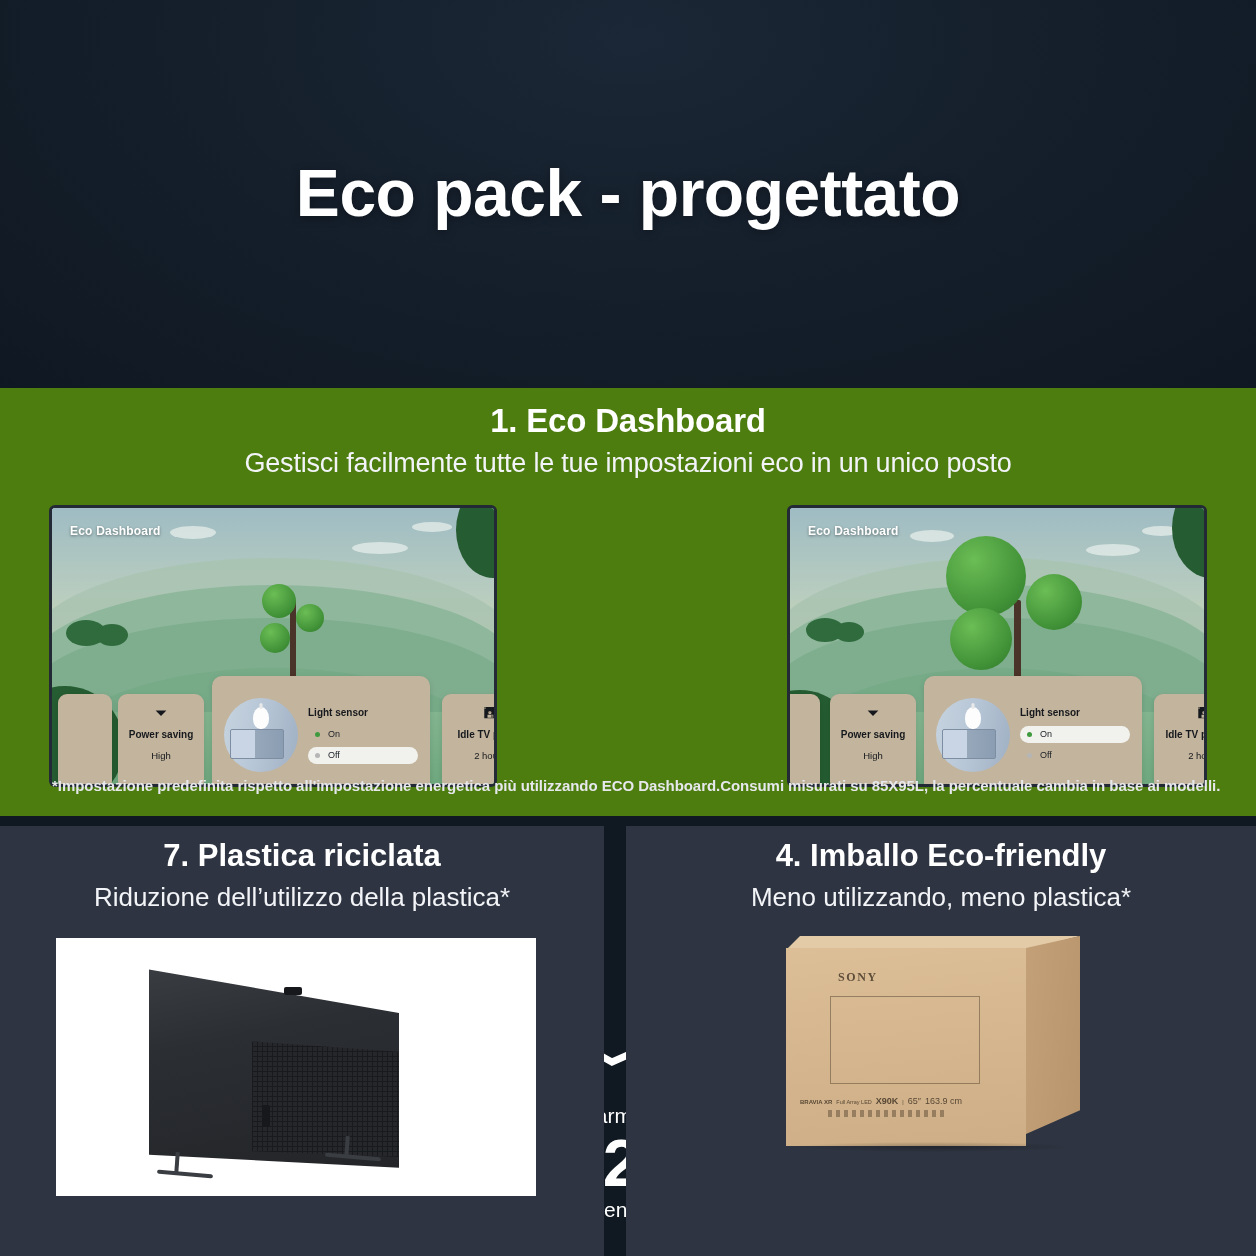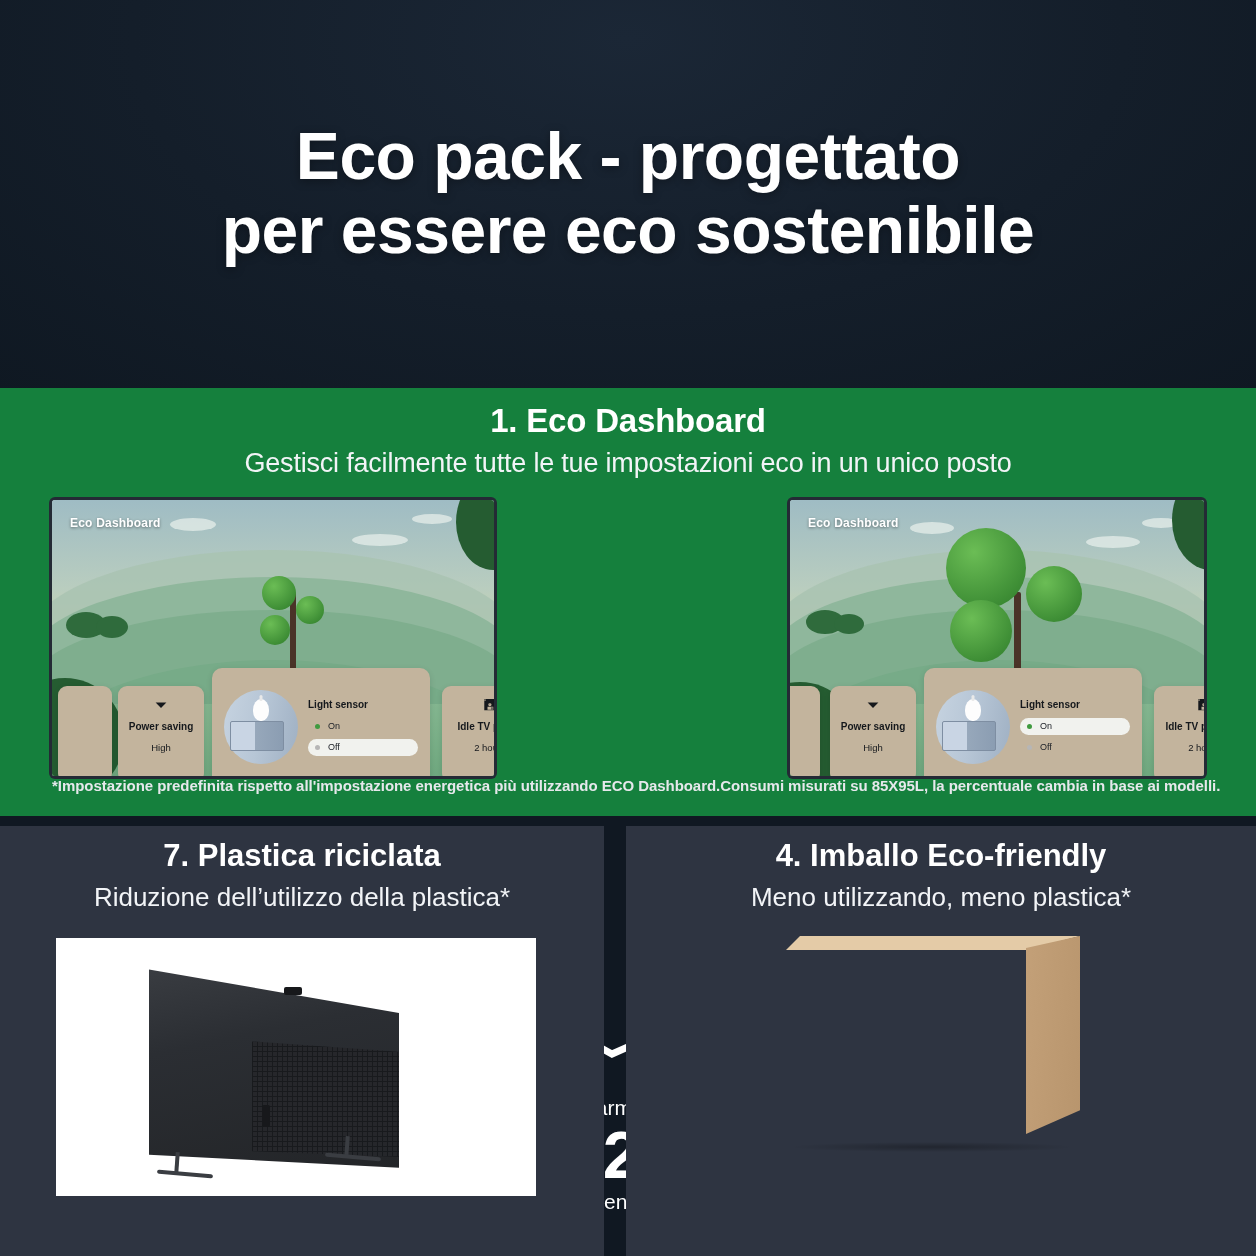--- a/index.html
+++ b/index.html
@@ -24,32 +24,32 @@
     font-size:66px; font-weight:700; line-height:1.12;
     letter-spacing:-0.5px;
     color:#fff;
     text-shadow:0 2px 10px rgba(0,0,0,.35);
   }
   .hero-title span { display:block; }
 
   
   .sec1 {
     position:absolute; left:0; top:388px; width:1256px; height:428px;
-    background:#15803d;
+    background:#4d7c0f;
   }
   .sec-h2 {
     text-align:center; font-size:33px; font-weight:700; color:#fff;
     padding-top:14px; letter-spacing:-0.2px;
   }
   .sec-sub {
     text-align:center; font-size:27px; font-weight:400; color:#f2f4f7;
     padding-top:8px; letter-spacing:-0.2px;
   }
   .tv-row {
-    position:absolute; top:112px; left:0; width:1256px; height:278px;
+    position:absolute; top:120px; left:0; width:1256px; height:278px;
   }
 
   
   .tv {
     position:absolute; top:0; width:442px; height:276px;
     border-radius:3px; overflow:hidden;
     background:#cfe3dd;
     box-shadow:0 0 0 3px #242a35;
   }
   .tv.left  { left:52px; }
@@ -239,21 +239,20 @@
   .callout-txt2 { font-size:21px; font-weight:400; color:#fff; }
 </style>
 </head>
 <body>
 
 <div class="page">
 
   <div class="hero">
     <div class="hero-title">
       <span>Eco pack - progettato</span>
-      <span>per essere eco sostenibile</span>
     </div>
   </div>
 
   <div class="sec1">
     <div class="sec-h2">1. Eco Dashboard</div>
     <div class="sec-sub">Gestisci facilmente tutte le tue impostazioni eco in un unico posto</div>
 
     <div class="tv-row">
 
       <div class="tv left">
@@ -401,18 +400,31 @@
 
   <div class="sec3">
     <div class="sec23-h2">4. Imballo Eco-friendly</div>
     <div class="sec23-sub">Meno utilizzando, meno plastica*</div>
 
     <div class="box-wrap">
       <div class="box-top"></div>
       <div class="box-side">
         <div class="box-mark"></div>
       </div>
+      <div class="box-front">
+        <div class="box-sony">SONY</div>
+        <div class="box-tv-outline"></div>
+        <div class="box-line">
+          <span class="bx1">BRAVIA XR</span>
+          <span class="bx2">Full Array LED</span>
+          <span class="bx3">X90K</span>
+          <span class="bx2">|</span>
+          <span class="bx4">65″</span>
+          <span class="bx4">163.9 cm</span>
+        </div>
+        <div class="box-tiny"></div>
+      </div>
       <div class="box-shadow"></div>
     </div>
 
   </div>
 
 </div>
 
 </body></html>

